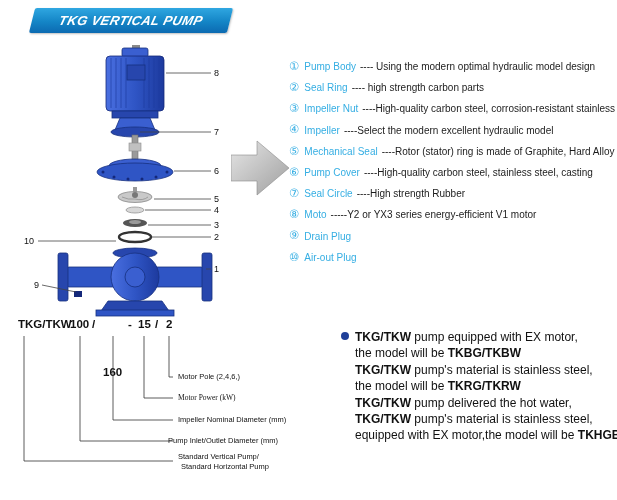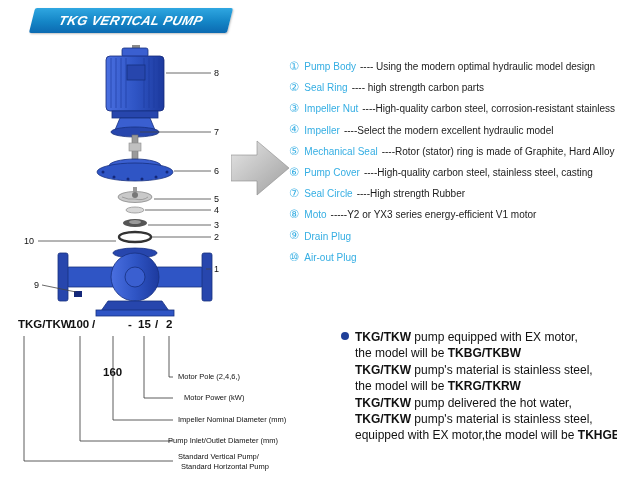--- a/index.html
+++ b/index.html
@@ -27,21 +27,21 @@
   .callout{font-size:9px;fill:#111;font-family:"Liberation Sans",sans-serif;}
 
   
   .model-row{position:absolute;left:18px;top:318px;height:15px;font-weight:bold;
              font-size:11.5px;color:#111;}
   .model-row span{position:absolute;top:0;}
   .tok0{left:0;} .tok1{left:52px;} .tok2{left:74px;} .tok3{left:85px;margin-top:48px;}
   .tok4{left:110px;} .tok5{left:120px;} .tok6{left:137px;} .tok7{left:148px;}
   .conn-svg{position:absolute;left:15px;top:336px;}
   .mlabel{position:absolute;font-size:7.5px;color:#111;white-space:nowrap;}
-  .ml0{left:178px;top:372px;} .ml1{left:184px;top:393px;} .ml2{left:178px;top:415px;}
+  .ml0{left:178px;top:372px;} .ml1{left:178px;top:393px;font-family:Liberation Serif, serif;} .ml2{left:178px;top:415px;}
   .ml3{left:168px;top:436px;} .ml4{left:178px;top:452px;} .ml5{left:181px;top:462px;}
 
   
   .note-bullet{position:absolute;left:341px;top:332px;width:8px;height:8px;border-radius:50%;
                background:#1f3f98;}
   .notes{position:absolute;left:355px;top:329px;width:255px;}
   .note-line{font-size:12px;line-height:16.4px;white-space:nowrap;color:#111;}
   .note-line b{font-weight:bold;}
 </style>
 </head>

